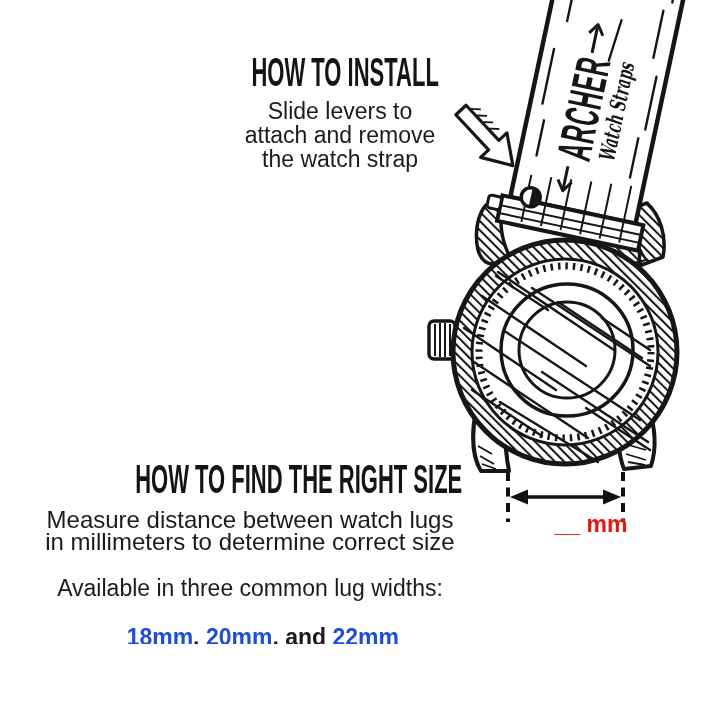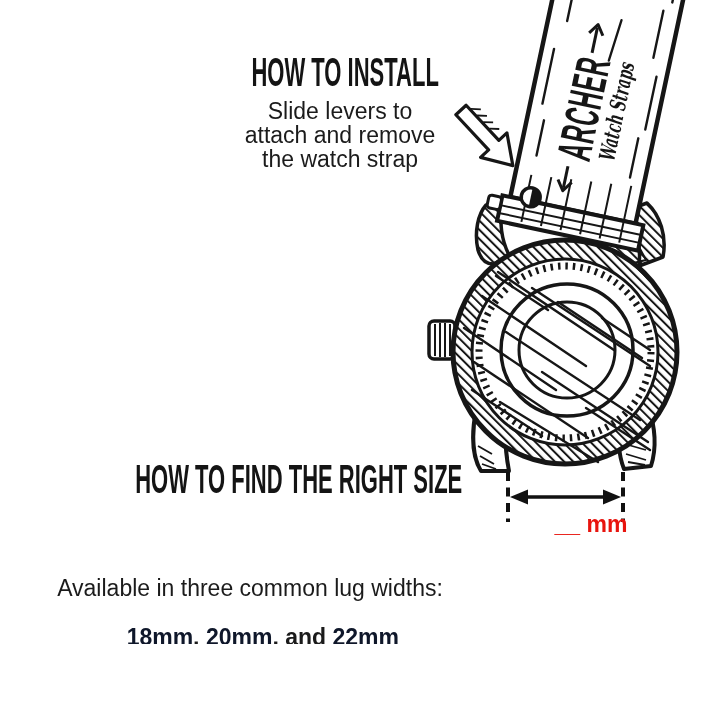--- a/index.html
+++ b/index.html
@@ -18,21 +18,21 @@
   }
   #install-heading{left:179px;top:52px;width:322px;}
   #install-body{left:199px;top:99px;width:282px;font-size:23px;line-height:24px;}
   #size-heading{left:35px;top:459px;width:445px;}
   #size-body{left:10px;top:509px;width:480px;font-size:24px;line-height:22px;}
   #available-label{left:10px;top:576px;width:480px;font-size:23px;line-height:24px;}
   #widths-line{
     left:10px;top:600px;width:480px;font-size:23px;line-height:25px;
     font-weight:700;text-align:center;white-space:pre-wrap;color:#1b1b1b;
   }
-  .red{color:#0f172a;}
+  .red{color:#1d4ed8;}
   #mm-label{
     left:530px;top:511px;width:122px;text-align:center;
     font-size:23px;font-weight:700;color:#e8140e;white-space:pre;
   }
   svg{position:absolute;left:0;top:0;}
 </style>
 </head>
 <body>
 
 <div id="canvas">
@@ -140,20 +140,22 @@
   </svg>
 
   <div class="abs heading" id="install-heading">HOW TO INSTALL</div>
 
   <div class="abs body-text" id="install-body">Slide levers to
 attach and remove
 the watch strap</div>
 
   <div class="abs heading" id="size-heading">HOW TO FIND THE RIGHT SIZE</div>
 
+  <div class="abs body-text" id="size-body">Measure distance between watch lugs
+in millimeters to determine correct size</div>
 
   <div class="abs body-text" id="available-label">Available in three common lug widths:</div>
 
   <div class="abs" id="widths-line">
     <span class="red">18mm</span><span>, </span><span class="red">20mm</span><span>, and </span><span class="red">22mm</span>
   </div>
 
   <div class="abs" id="mm-label">__ mm</div>
 
 </div>

